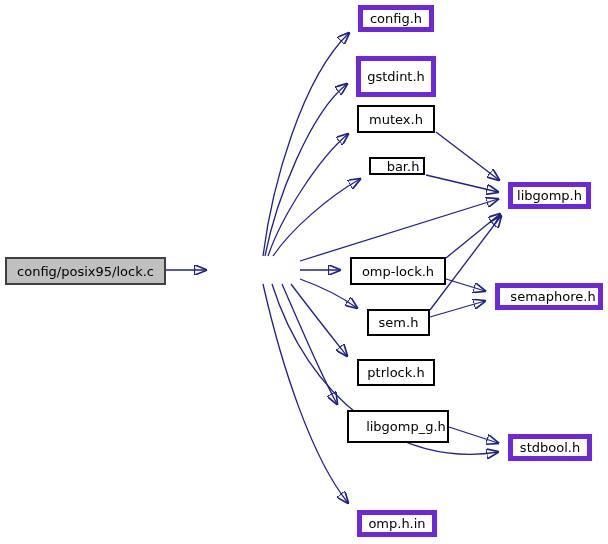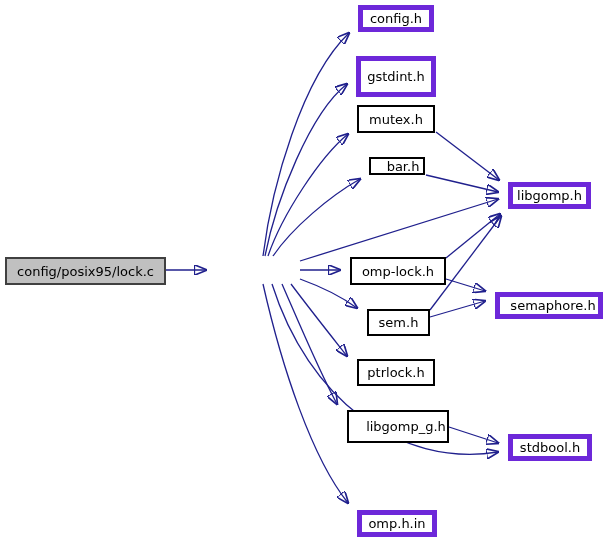--- a/index.html
+++ b/index.html
@@ -79,20 +79,20 @@
     <path marker-end="url(#arrow)" d="M449,427 L498,443"></path>
   </svg>
 
   <div class="node root" style="left:5px;   top:257px; width:161px; height:28px;">config/posix95/lock.c</div>
   <div class="node leaf" style="left:358px; top:5px;   width:76px;  height:27px;">config.h</div>
   <div class="node leaf" style="left:356px; top:56px;  width:80px;  height:41px;">gstdint.h</div>
   <div class="node linked" style="left:357px; top:105px; width:78px;  height:28px;">mutex.h</div>
   <div class="node linked" style="left:369px; top:157px; width:56px;  height:18px;padding-left:12px;">bar.h</div>
   <div class="node leaf" style="left:508px; top:182px; width:83px;  height:27px;">libgomp.h</div>
   <div class="node linked" style="left:350px; top:257px; width:96px;  height:28px;">omp-lock.h</div>
-  <div class="node leaf" style="left:495px; top:292px; width:108px; height:27px;padding-left:8px;">semaphore.h</div>
+  <div class="node leaf" style="left:495px; top:283px; width:108px; height:27px;padding-left:8px;">semaphore.h</div>
   <div class="node linked" style="left:367px; top:309px; width:63px;  height:27px;">sem.h</div>
   <div class="node linked" style="left:357px; top:359px; width:78px;  height:27px;">ptrlock.h</div>
   <div class="node linked" style="left:347px; top:410px; width:102px; height:33px;padding-left:16px;">libgomp_g.h</div>
   <div class="node leaf" style="left:508px; top:434px; width:84px;  height:27px;">stdbool.h</div>
   <div class="node leaf" style="left:357px; top:510px; width:80px;  height:27px;">omp.h.in</div>
 
 </div>
 
 </body></html>

